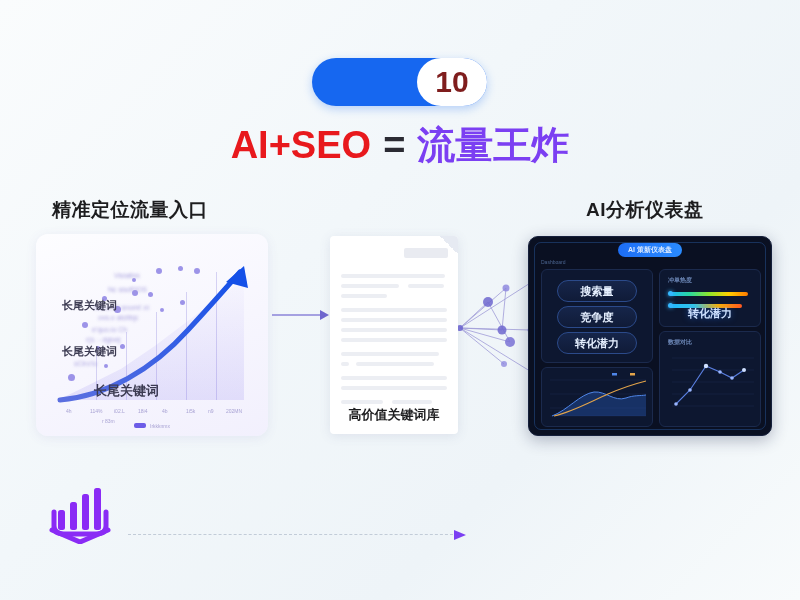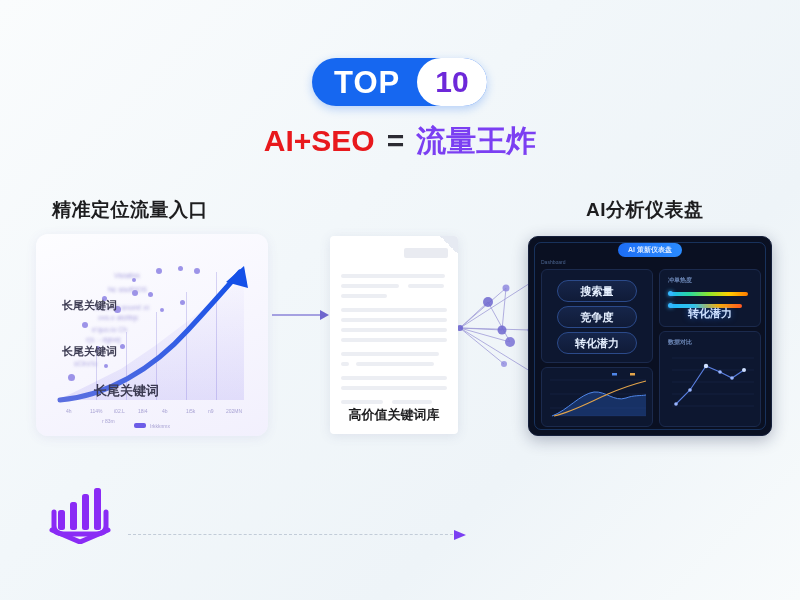--- a/index.html
+++ b/index.html
@@ -20,26 +20,26 @@
   }
   .top-badge .tb-word{
     color:#ffffff;font-size:31px;font-weight:bold;letter-spacing:1px;
     margin-left:22px;line-height:1;
   }
   .top-badge .tb-num-wrap{
     width:70px;height:48px;background:#ffffff;border-radius:26px;
     position:absolute;right:0;top:0;
     display:flex;align-items:center;justify-content:center;
   }
-  .top-badge .tb-num{color:#6d28d9;font-size:30px;font-weight:bold;line-height:1;}
+  .top-badge .tb-num{color:#7f1d1d;font-size:30px;font-weight:bold;line-height:1;}
 
   
   .headline{
     position:absolute;left:0;right:0;top:126px;text-align:center;
-    font-size:30px;font-weight:bold;line-height:1;white-space:nowrap;
+    font-size:38px;font-weight:bold;line-height:1;white-space:nowrap;
   }
   .hl-red{color:#e8191d;}
   .hl-eq{color:#2b2b33;margin:0 12px;}
   .hl-purple{color:#7b3ff2;}
 
   
   .sec-label{
     position:absolute;font-size:19px;font-weight:bold;color:#1d1d1f;
     letter-spacing:.5px;white-space:nowrap;
   }
@@ -174,21 +174,20 @@
   .google-word{position:absolute;left:166px;top:10px;white-space:nowrap;line-height:1;}
   .google-word span{font-size:57px;font-weight:bold;font-family:"DejaVu Sans",sans-serif;letter-spacing:-2px;}
   .g-blue{color:#4285f4;} .g-red{color:#ea4335;} .g-yellow{color:#fbbc05;} .g-green{color:#34a853;}
 </style>
 </head>
 <body>
 
 <div class="stage">
 
   <div class="top-badge">
-    <span class="tb-word">TOP</span>
     <span class="tb-num-wrap">
       <span class="tb-num">10</span>
     </span>
   </div>
 
   <div class="headline">
     <span class="hl-red">AI+SEO</span><span class="hl-eq">=</span><span class="hl-purple">流量王炸</span>
   </div>
 
   <div class="sec-label" id="lbl-left">精准定位流量入口</div>

